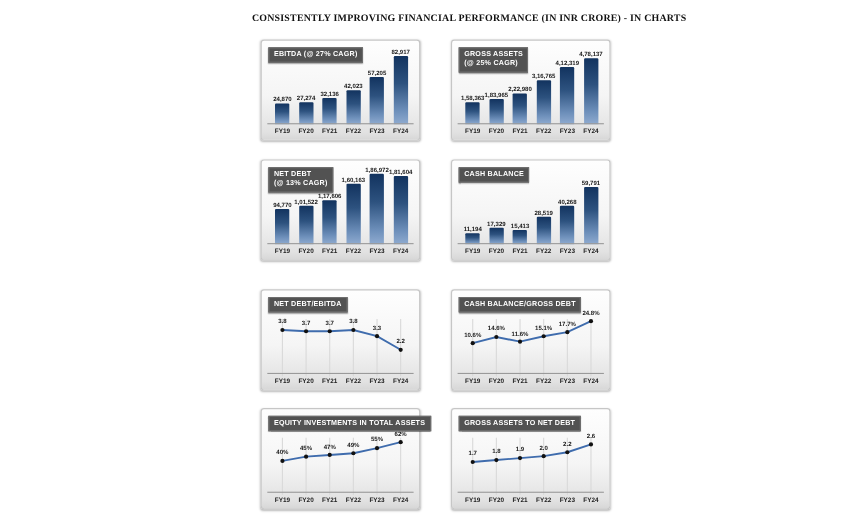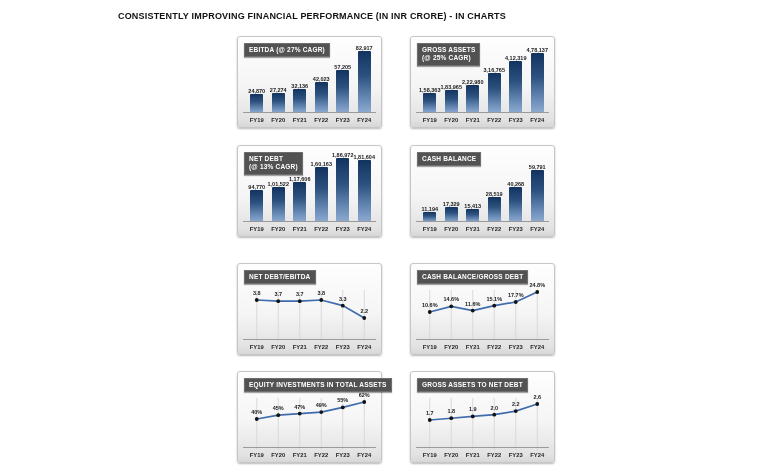--- a/index.html
+++ b/index.html
@@ -2,22 +2,22 @@
 <html><head>
 <meta charset="utf-8">
 <style>
   html,body{margin:0;padding:0;}
   body{
     width:780px;height:470px;position:relative;overflow:hidden;
     background:#ffffff;
     font-family:"Liberation Sans","DejaVu Sans",sans-serif;
   }
   .page-title{
-    position:absolute;top:11px;left:0;width:624px;text-align:center;
-    font-size:9px;font-weight:bold;color:#111;letter-spacing:.2px;
+    position:absolute;top:11px;left:0;width:624px;text-align:right;
+    font-size:9px;font-weight:bold;color:#111;letter-spacing:.2px;font-family:Liberation Serif, serif;
   }
   .chart-card{
     position:absolute;width:145px;height:92px;
     background:linear-gradient(180deg,#fefefe 0%,#f5f5f5 55%,#e2e2e2 92%,#d7d7d7 100%);
     border:1px solid #c6c6c6;border-radius:3px;
     box-shadow:0 1px 2px rgba(0,0,0,.28);
     box-sizing:border-box;
   }
   .title-box{
     position:absolute;top:6px;left:6px;z-index:3;

